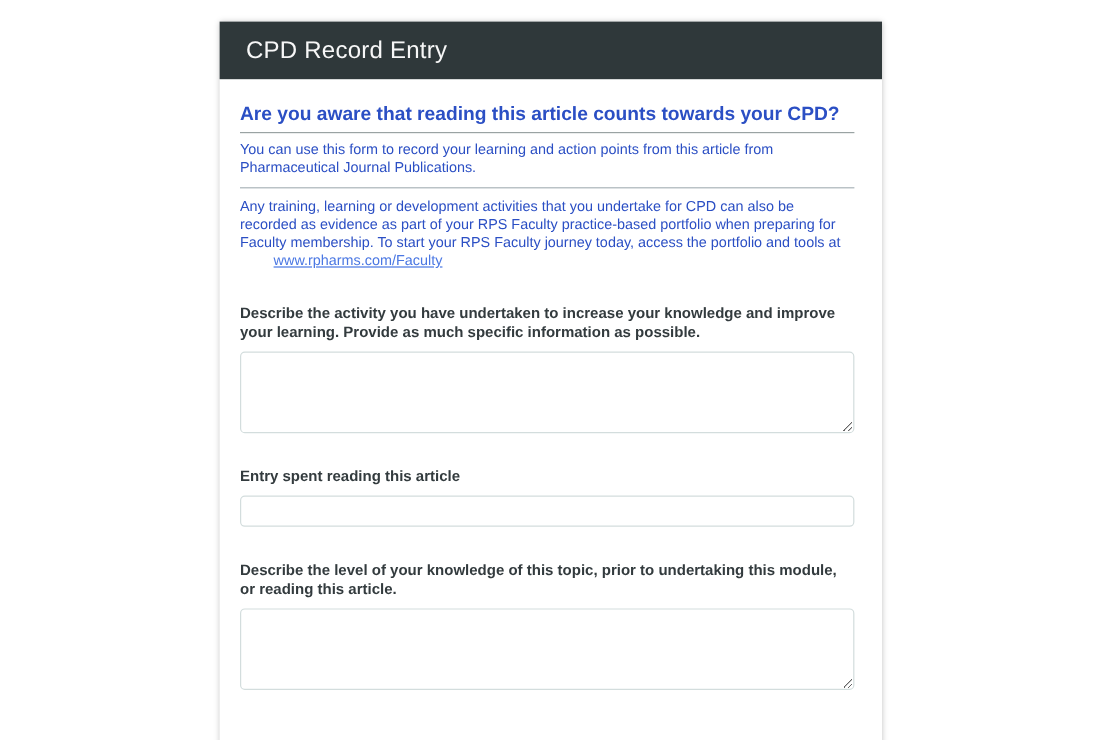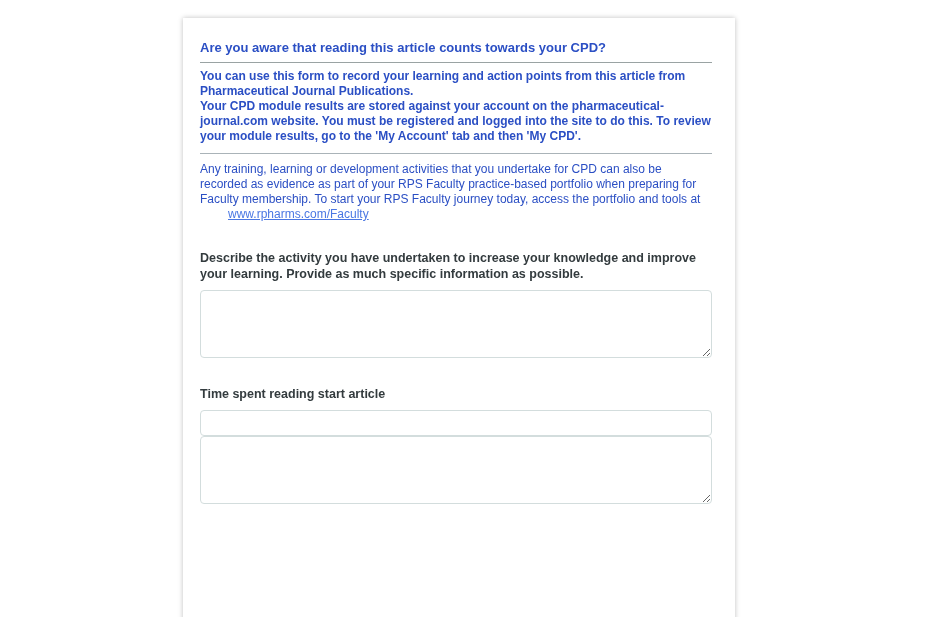--- a/index.html
+++ b/index.html
@@ -30,40 +30,40 @@
     color: #f7f7f7;
     font-size: 20px;
     font-weight: 400;
     letter-spacing: 0.2px;
   }
   .card-body {
     padding: 22px 23px 20px 17px;
   }
   .blue-question {
     color: #2b4fc4;
-    font-size: 13px;
+    font-size: 16px;
     font-weight: bold;
     line-height: 15px;
   }
   .rule {
     border: none;
     border-top: 1px solid #9aa3a3;
     margin: 7px 0 6px 0;
   }
   .rule-light {
     border: none;
     border-top: 1px solid #aab3b8;
     margin: 9px 0 8px 0;
   }
   .blue-par {
     color: #2b4fc4;
     font-size: 12px;
     line-height: 15px;
   }
-  .blue-par .line { display: block; font-weight: bold; }
+  .blue-par .line { display: block; }
   .faculty-link {
     color: #4a77e3;
     text-decoration: underline;
     cursor: pointer;
     margin-left: 28px;
   }
   .field-label {
     color: #333b3e;
     font-size: 12.5px;
     font-weight: bold;
@@ -97,41 +97,44 @@
     font-size: 12px;
     padding: 2px 7px;
     color: #333b3e;
     outline: none;
   }
 </style>
 </head>
 <body>
 
 <div class="card">
+  <div class="card-header">
+    <span class="card-title">CPD Record Entry</span>
+  </div>
 
   <div class="card-body">
 
     <div class="blue-question">Are you aware that reading this article counts towards your CPD?</div>
 
     <hr class="rule">
 
     <div class="blue-par">
       <span class="line">You can use this form to record your learning and action points from this article from Pharmaceutical Journal Publications.</span>
-      <span class="line">Your CPD module results are stored against your account on the pharmaceutical-journal.com website. You must be registered and logged into the site to do this. To review your module results, go to the 'My Account' tab and then 'My CPD'.</span>
     </div>
 
     <hr class="rule-light">
 
     <div class="blue-par">
       <span>Any training, learning or development activities that you undertake for CPD can also be recorded as evidence as part of your RPS Faculty practice-based portfolio when preparing for Faculty membership. To start your RPS Faculty journey today, access the portfolio and tools at</span>
       <a class="faculty-link">www.rpharms.com/Faculty</a>
     </div>
 
     <div class="field-label first">Describe the activity you have undertaken to increase your knowledge and improve your learning. Provide as much specific information as possible.</div>
     <textarea class="field-area" style=""></textarea>
 
-    <div class="field-label">Time spent reading start article</div>
+    <div class="field-label">Entry spent reading this article</div>
     <input class="field-input" type="text" value="" style="">
 
+    <div class="field-label">Describe the level of your knowledge of this topic, prior to undertaking this module, or reading this article.</div>
     <textarea class="field-area" style=""></textarea>
 
   </div>
 </div>
 
 </body></html>

